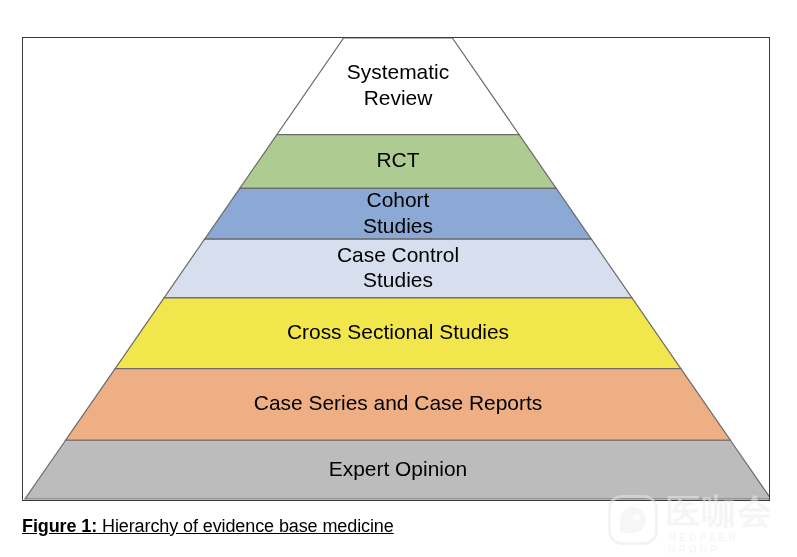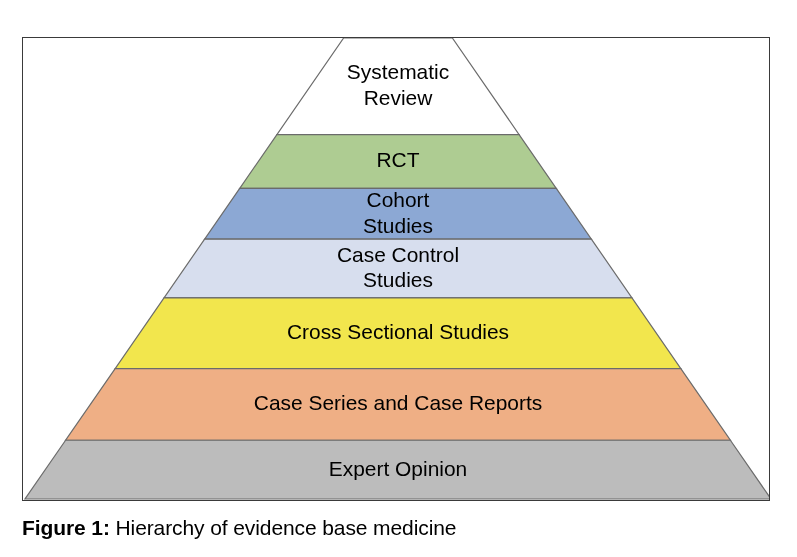--- a/index.html
+++ b/index.html
@@ -44,24 +44,25 @@
     font-family: "Liberation Sans", sans-serif;
     font-size: 21px;
     fill: #000000;
     text-anchor: middle;
     dominant-baseline: middle;
   }
   #caption {
     position: absolute;
     left: 22px;
     top: 505px;
-    font-size: 21px;
+    font-size: 18px;
     color: #000000;
     white-space: nowrap;
     letter-spacing: -0.1px;
+    text-decoration: underline;
   }
   #caption .caption-lead {
     font-weight: bold;
   }
   #watermark {
     position: absolute;
     left: 608px;
     top: 480px;
     width: 182px;
     height: 62px;
@@ -143,14 +144,22 @@
           <text class="tier-label" x="376" y="368"><tspan x="376">Case Series and Case Reports</tspan></text>
           <text class="tier-label" x="376" y="433.5"><tspan x="376">Expert Opinion</tspan></text>
         </g>
     </svg>
   </div>
 
   <div id="caption">
     <span class="caption-lead">Figure 1:</span><span class="caption-body"> Hierarchy of evidence base medicine</span>
   </div>
 
+  <div id="watermark">
+    <div id="watermark-logo">
+      <div id="watermark-logo-glyph"></div>
+      <div id="watermark-logo-dot"></div>
+    </div>
+    <div id="watermark-cn">医咖会</div>
+    <div id="watermark-en">MEDPEER GROUP</div>
+  </div>
 
 </div>
 
 </body></html>

